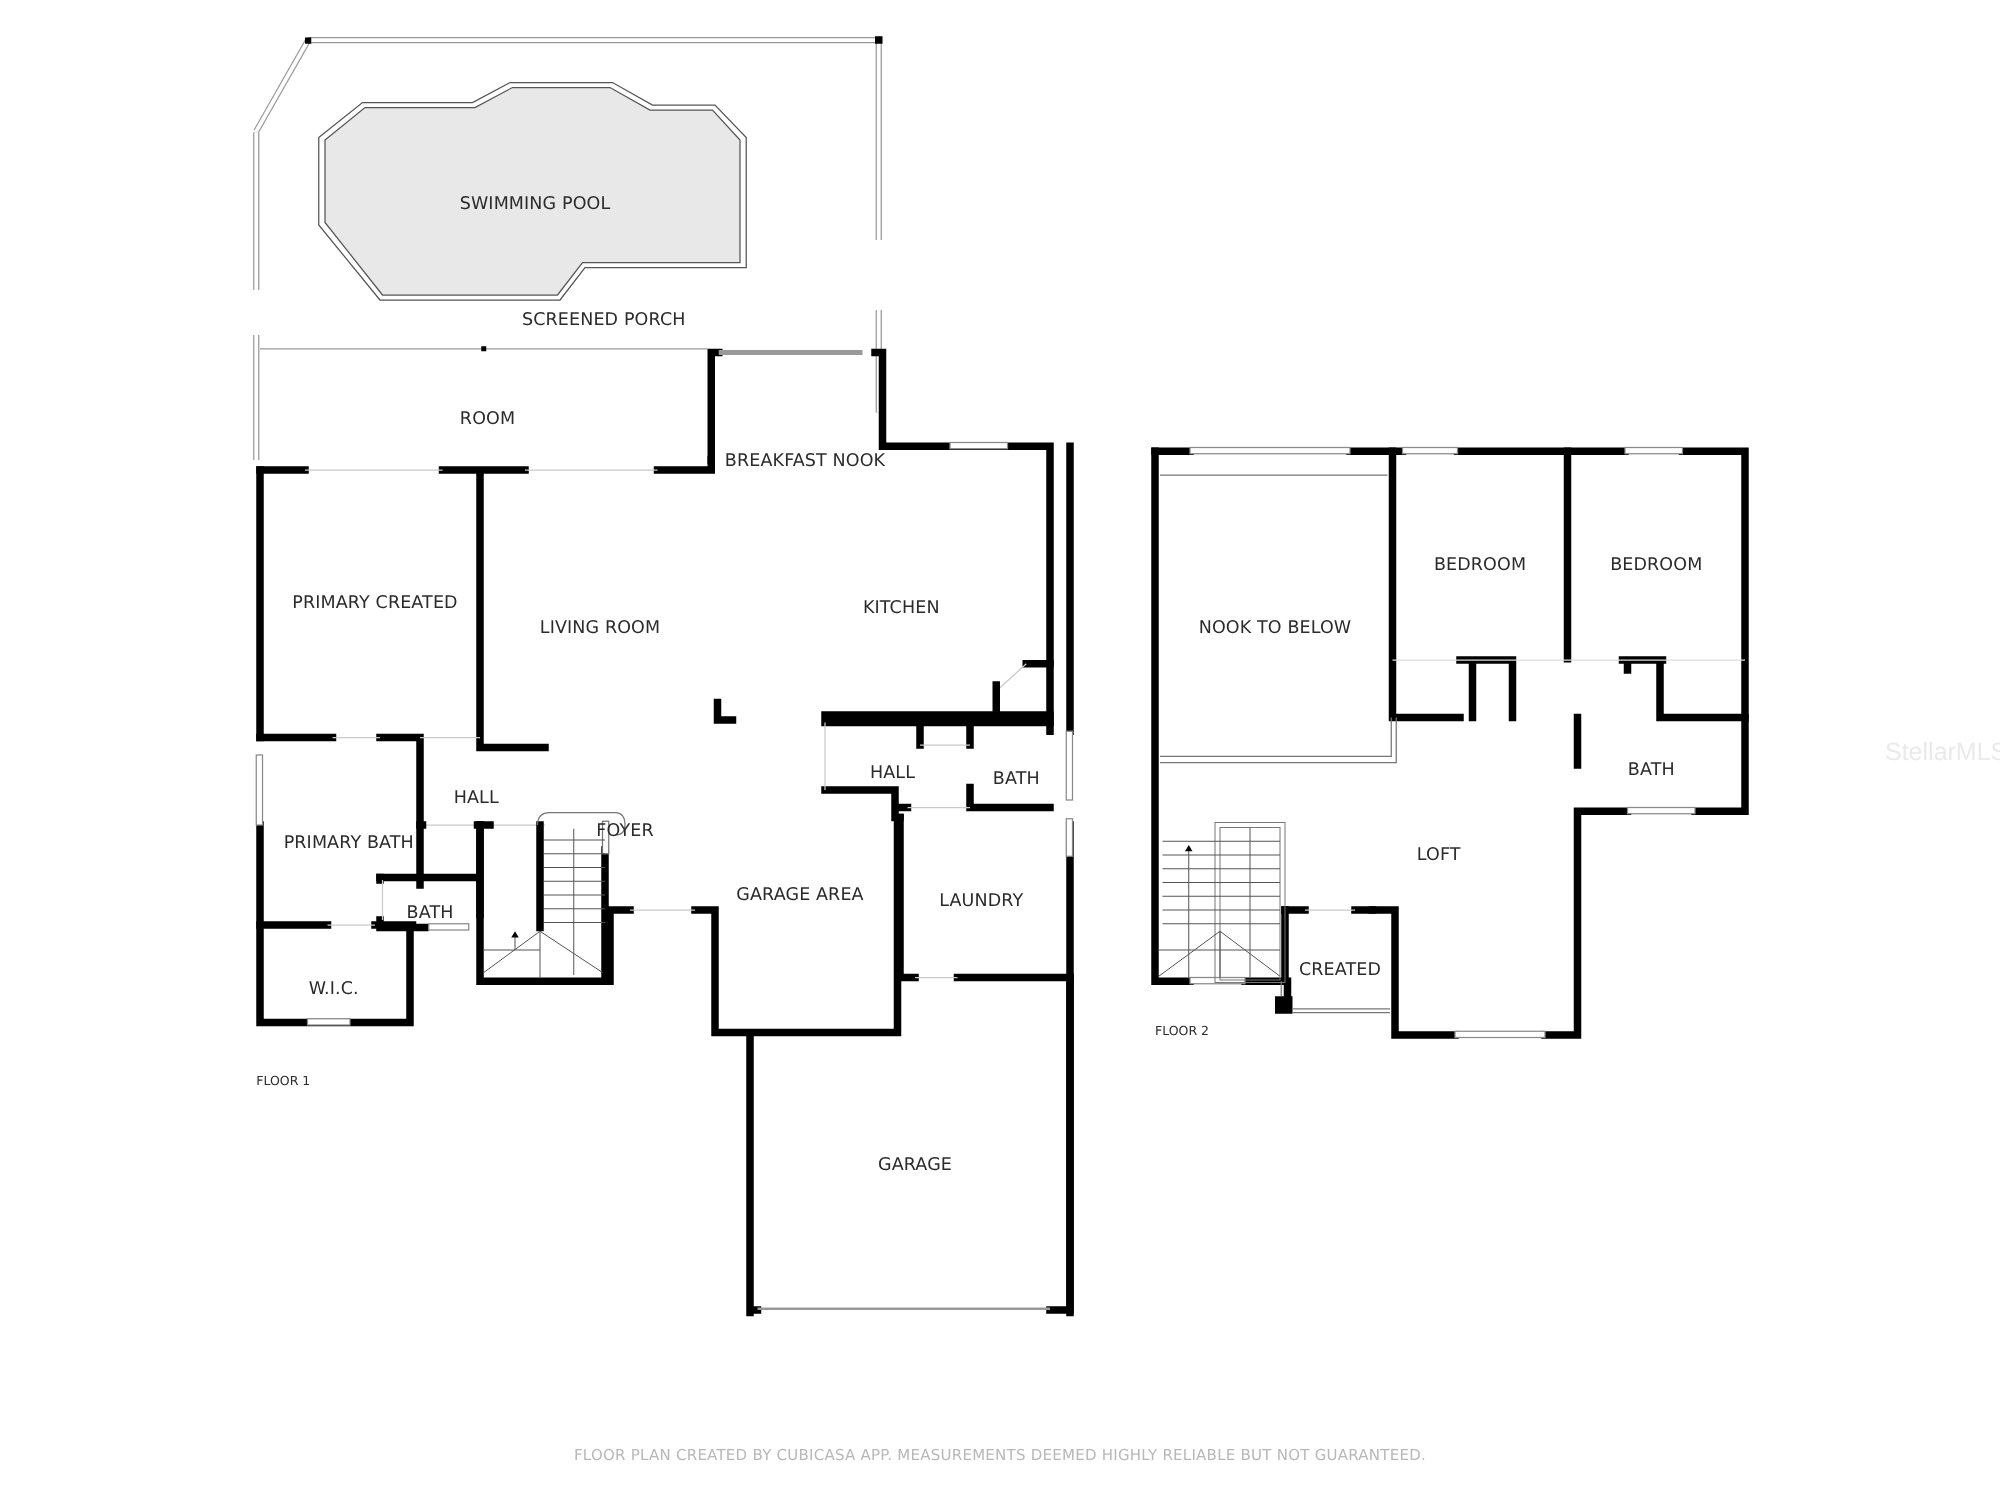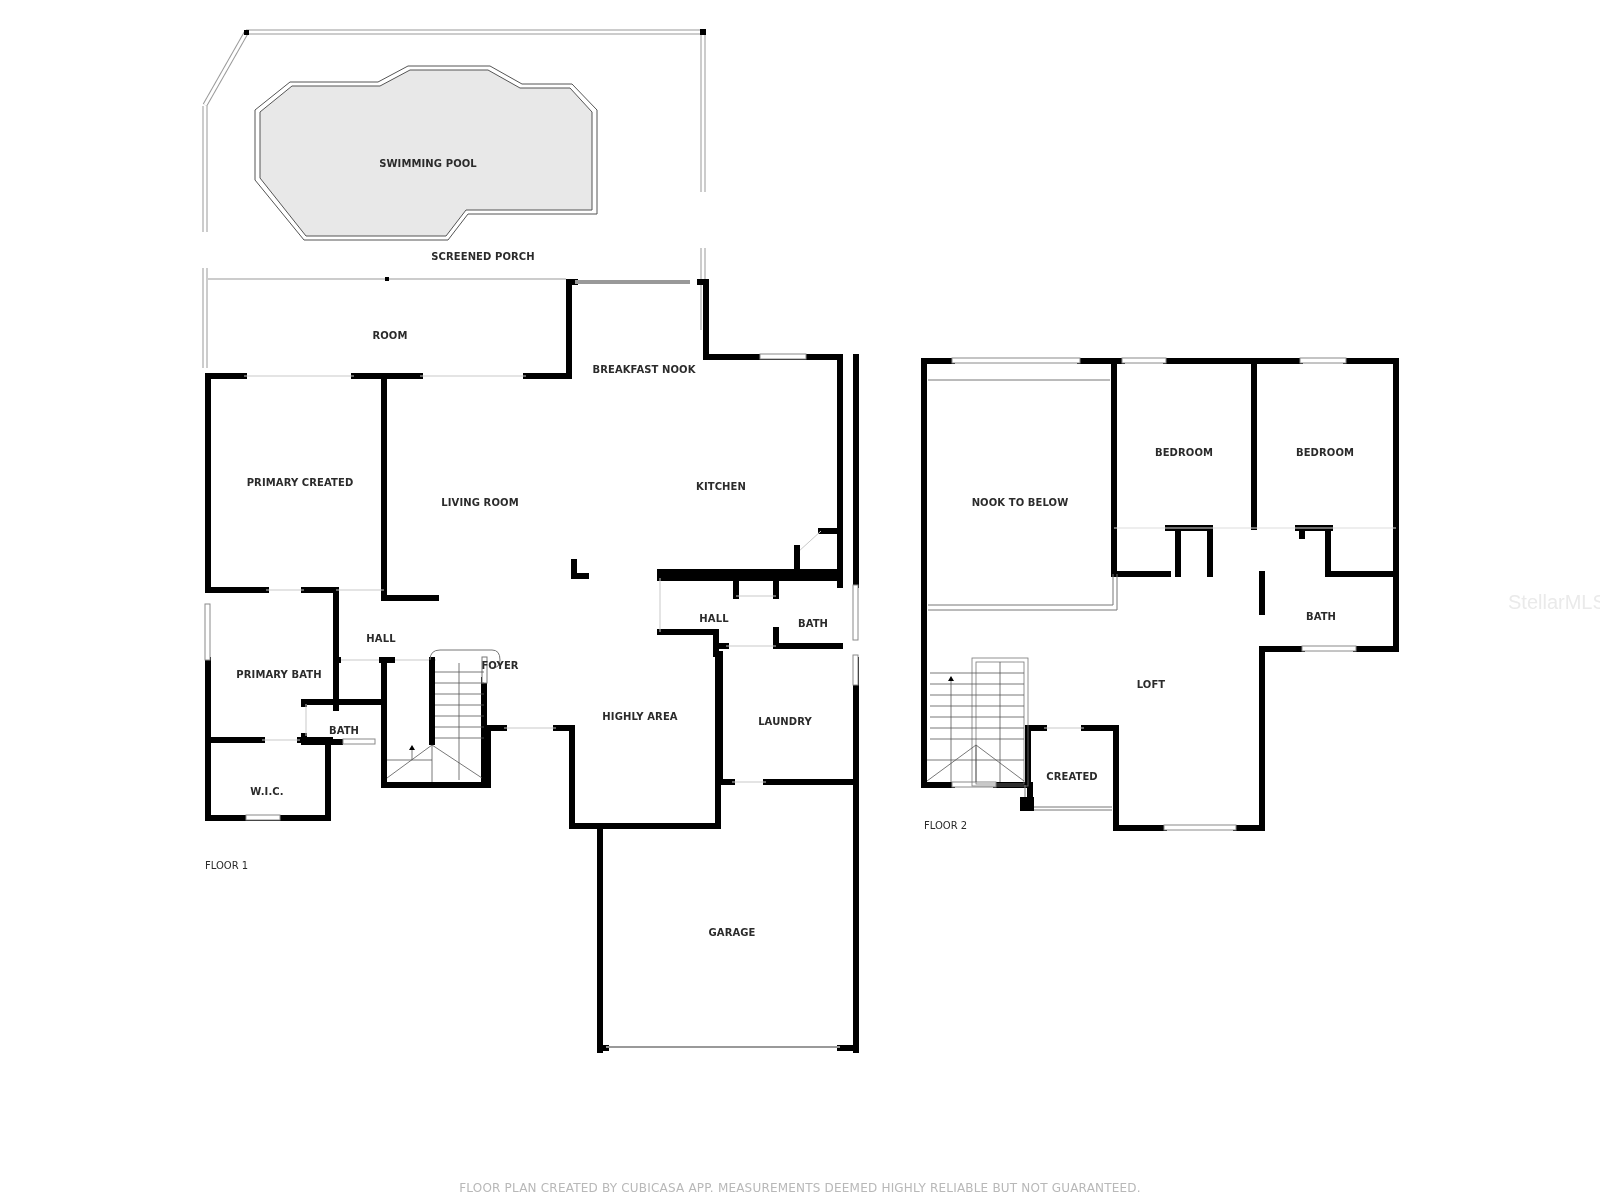--- a/index.html
+++ b/index.html
@@ -1,20 +1,20 @@
 <!DOCTYPE html>
 <html><head>
 <meta charset="utf-8">
 <style>
   html, body { margin:0; padding:0; background:#ffffff; }
   body { width:1600px; height:1200px; position:relative; overflow:hidden; font-family:"DejaVu Sans", sans-serif; }
   svg { position:absolute; left:0; top:0; }
-  .lbl { position:absolute; font-size:10px; color:#2b2b2b; white-space:nowrap; transform:translate(-50%,-50%); letter-spacing:0.1px;font-weight:bold; }
+  .lbl { position:absolute; font-size:14px; color:#2b2b2b; white-space:nowrap; transform:translate(-50%,-50%); letter-spacing:0.1px; }
   .floor { position:absolute; font-size:10px; color:#2b2b2b; white-space:nowrap;text-align:center; }
-  .footer { position:absolute; left:0; width:1600px; top:1157px; text-align:center; font-size:12px; color:#b8b8b8; letter-spacing:0.2px;margin-top:24px; }
+  .footer { position:absolute; left:0; width:1600px; top:1157px; text-align:center; font-size:12px; color:#b8b8b8; letter-spacing:0.2px; }
   .wm { position:absolute; left:1508px; top:591px; font-size:20px; color:#eaeaea; font-family:"Liberation Sans", sans-serif; }
   .wall { stroke:#000; stroke-width:6; fill:none; stroke-linecap:square; }
   .win { fill:#fff; stroke:#8a8a8a; stroke-width:1; }
   .open { stroke:#c9c9c9; stroke-width:1; fill:none; }
   .stair { stroke:#555; stroke-width:0.8; fill:none; }
 </style>
 </head>
 <body>
 
 <svg width="1600" height="1200">
@@ -177,21 +177,21 @@
 <div class="lbl" style="left:644px;top:369px">BREAKFAST NOOK</div>
 <div class="lbl" style="left:300px;top:482px">PRIMARY CREATED</div>
 <div class="lbl" style="left:480px;top:502px">LIVING ROOM</div>
 <div class="lbl" style="left:721px;top:486px">KITCHEN</div>
 <div class="lbl" style="left:381px;top:638px">HALL</div>
 <div class="lbl" style="left:714px;top:618px">HALL</div>
 <div class="lbl" style="left:813px;top:623px">BATH</div>
 <div class="lbl" style="left:279px;top:674px">PRIMARY BATH</div>
 <div class="lbl" style="left:500px;top:665px">FOYER</div>
 <div class="lbl" style="left:344px;top:730px">BATH</div>
-<div class="lbl" style="left:640px;top:716px">HIGHLY AREA</div>
+<div class="lbl" style="left:640px;top:716px">GARAGE AREA</div>
 <div class="lbl" style="left:785px;top:721px">LAUNDRY</div>
 <div class="lbl" style="left:267px;top:791px">W.I.C.</div>
 <div class="lbl" style="left:732px;top:932px">GARAGE</div>
 <div class="floor" style="left:205px;top:860px">FLOOR 1</div>
 
 <div class="lbl" style="left:1020px;top:502px">NOOK TO BELOW</div>
 <div class="lbl" style="left:1184px;top:452px">BEDROOM</div>
 <div class="lbl" style="left:1325px;top:452px">BEDROOM</div>
 <div class="lbl" style="left:1321px;top:616px">BATH</div>
 <div class="lbl" style="left:1151px;top:684px">LOFT</div>

